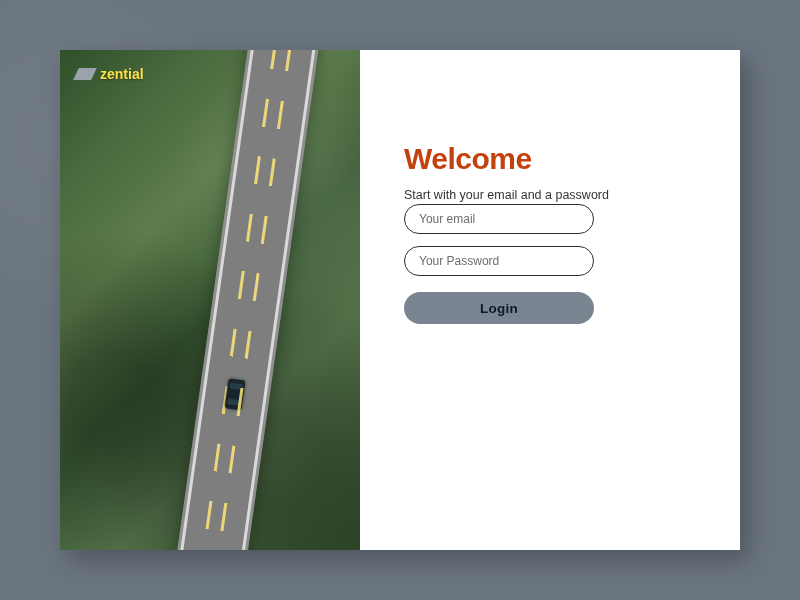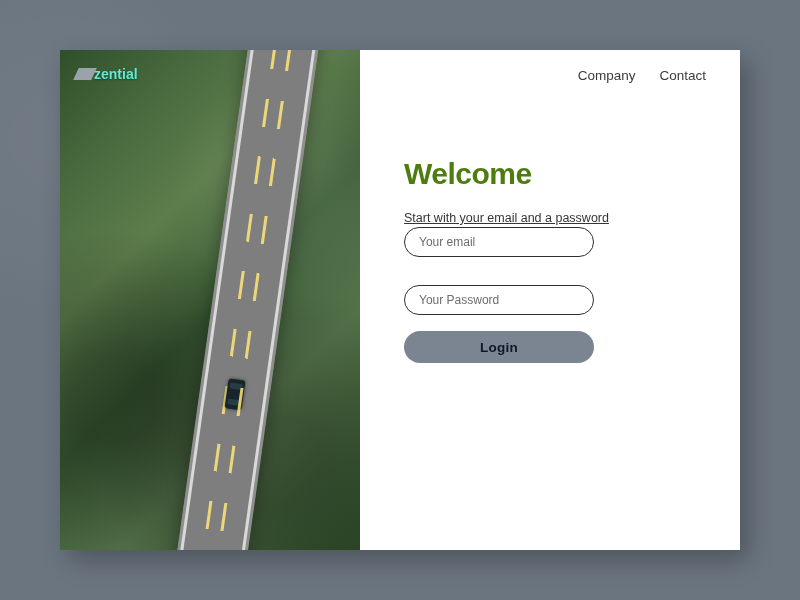--- a/index.html
+++ b/index.html
@@ -70,22 +70,22 @@
     box-shadow: 0 0 4px rgba(0,0,0,0.5);
   }
   .car::before, .car::after {
     content:""; position:absolute; left:2px; right:2px; height:6px;
     background:#263c44; border-radius:2px;
   }
   .car::before { top:4px; } .car::after { bottom:4px; }
 
   .brand {
     position: absolute; top: 16px; left: 16px;
-    display: flex; align-items: center; gap: 0;
-    color: #5eead4; font-weight: 600; font-size: 14px;
+    display: flex; align-items: center; gap: 6px;
+    color: #fde047; font-weight: 600; font-size: 14px;
     text-shadow: 0 1px 2px rgba(0,0,0,0.4);
   }
   .brand .logo {
     width: 18px; height: 12px;
     background: #9aa3ab;
     transform: skewX(-25deg);
   }
 
   
   .panel {
@@ -94,43 +94,43 @@
     position: relative;
   }
   .topnav {
     display: flex; justify-content: flex-end; gap: 24px;
     font-size: 13.5px; color: #3b3b3b;
   }
   .topnav a { color: #3b3b3b; text-decoration: none; cursor: pointer; }
 
   .form-block { margin-top: 74px; max-width: 250px; }
   h1 {
-    font-size: 30px; font-weight: 800; color: #4d7c0f;
+    font-size: 30px; font-weight: 800; color: #c2410c;
     letter-spacing: -0.5px;
   }
   .sub {
-    margin-top: 20px; font-size: 12.5px; color: #353535; text-decoration: underline;
+    margin-top: 12px; font-size: 12.5px; color: #353535;
   }
 
   .field {
     margin-top: 2px;
     width: 190px;
   }
   .field input {
     width: 100%;
     height: 30px;
     border: 1px solid #2f2f2f;
     border-radius: 999px;
     background: #fff;
     padding: 0 14px;
     font-size: 12px;
     color: #333;
     outline: none;
   }
-  .field + .field { margin-top: 28px; }
+  .field + .field { margin-top: 12px; }
   .field input::placeholder { color: #6d6d6d; }
 
   .login-btn {
     margin-top: 16px;
     width: 190px; height: 32px;
     border: none; border-radius: 999px;
     background: #7b8591;
     color: #0f172a; font-weight: 700; font-size: 13.5px;
     cursor: pointer;
     letter-spacing: 0.3px;
@@ -151,24 +151,20 @@
       <div class="car"></div>
     </div>
     <div class="brand">
       <span class="logo"></span>
       <span>zential</span>
     </div>
   </div>
 
   <div class="panel">
 
-    <nav class="topnav">
-      <a>Company</a>
-      <a>Contact</a>
-    </nav>
 
     <div class="form-block">
       <h1>Welcome</h1>
       <p class="sub">Start with your email and a password</p>
 
       <div class="field">
         <input type="text" placeholder="Your email" style="">
       </div>
       <div class="field">
         <input type="password" placeholder="Your Password" style="">

